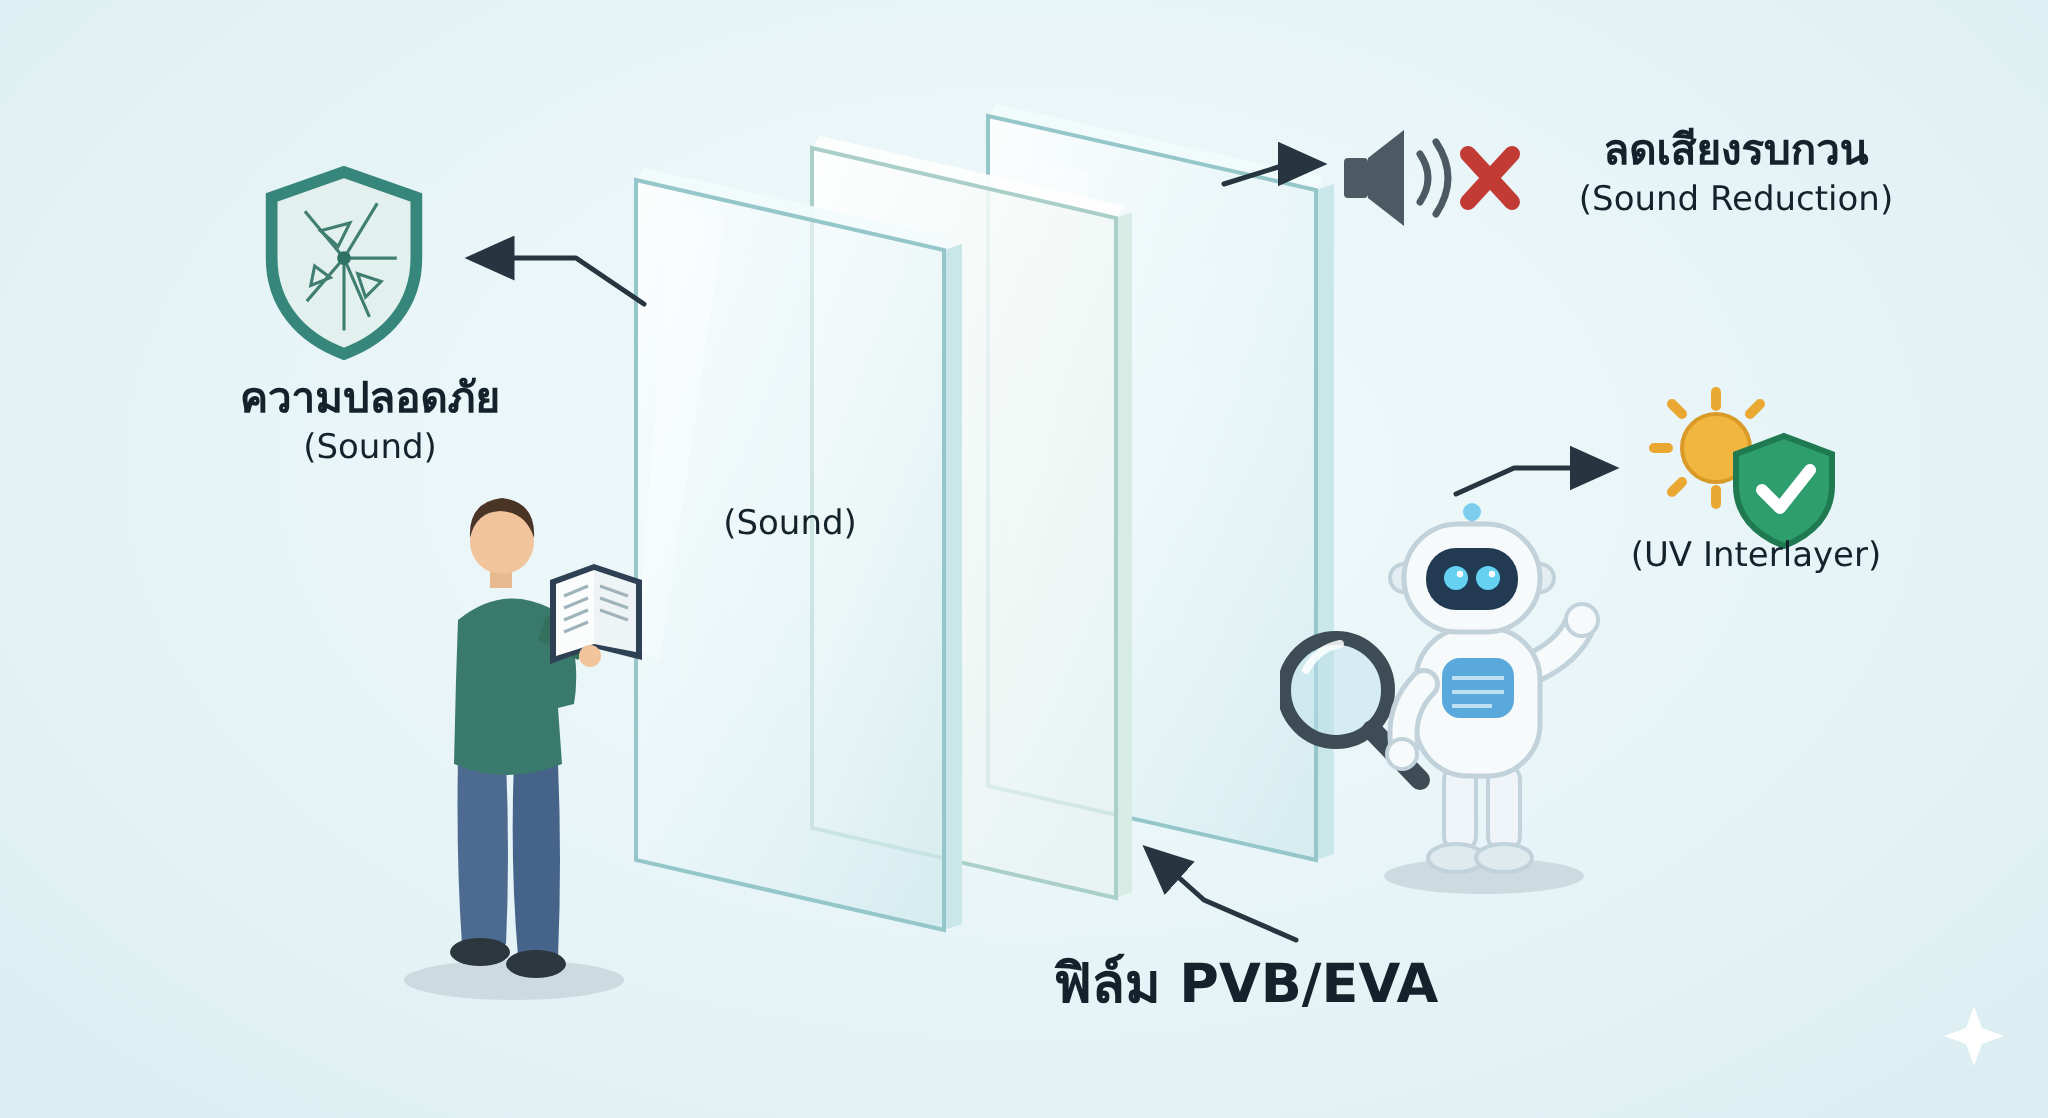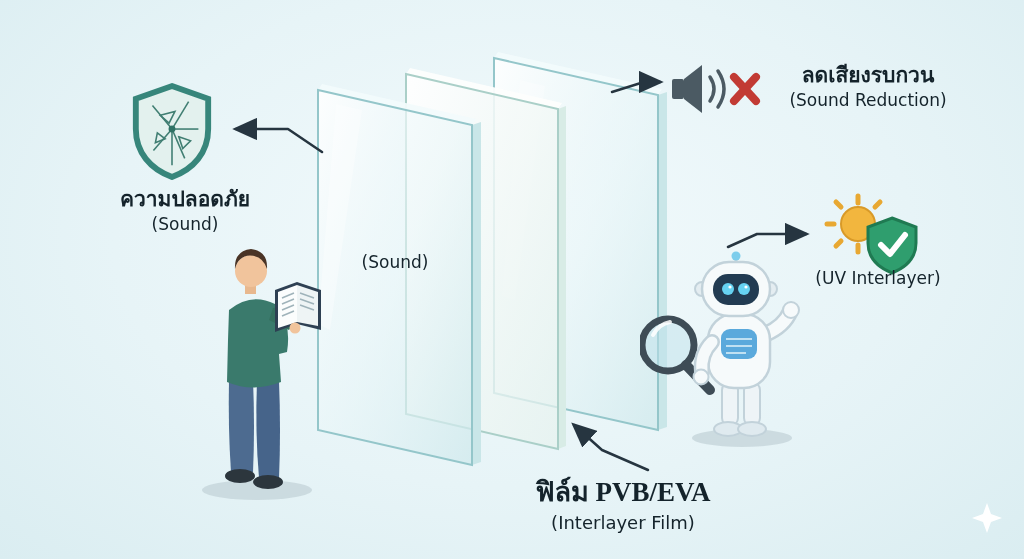--- a/index.html
+++ b/index.html
@@ -6,21 +6,21 @@
   .canvas{
     position:relative;width:1024px;height:559px;overflow:hidden;
     background:radial-gradient(ellipse at 50% 42%, #f2fafc 0%, #e7f4f7 55%, #daedf1 100%);
     font-family:"DejaVu Sans","Liberation Sans",sans-serif;
     color:#14232b;
   }
   .abs{position:absolute;}
   .label{position:absolute;text-align:center;color:#14232b;line-height:1.25;}
   .label .thai{display:block;font-weight:bold;font-size:21px;}
   .label .eng{display:block;font-size:17px;margin-top:2px;}
-  .label.film .thai{font-size:27px;font-family:Liberation Serif, serif;}
+  .label.film .thai{font-size:27px;}
   .label.film .eng{font-size:18px;}
 </style>
 </head>
 <body>
 
 <div class="canvas">
 
   <svg class="abs" style="left:0;top:0" width="1024" height="559" viewBox="0 0 1024 559">
     <defs>
       <linearGradient id="gGlass" x1="0" y1="0" x2="1" y2="1">
@@ -188,16 +188,15 @@
   <div class="label" style="left:330px;top:250px;width:130px">
     <span class="eng">(Sound)</span>
   </div>
 
   <div class="label" style="left:788px;top:266px;width:180px">
     <span class="eng">(UV Interlayer)</span>
   </div>
 
   <div class="label film" style="left:508px;top:476px;width:230px">
     <span class="thai">ฟิล์ม PVB/EVA</span>
-    <span class="eng">(Interlayer Film)</span>
   </div>
 
 </div>
 
 </body></html>

